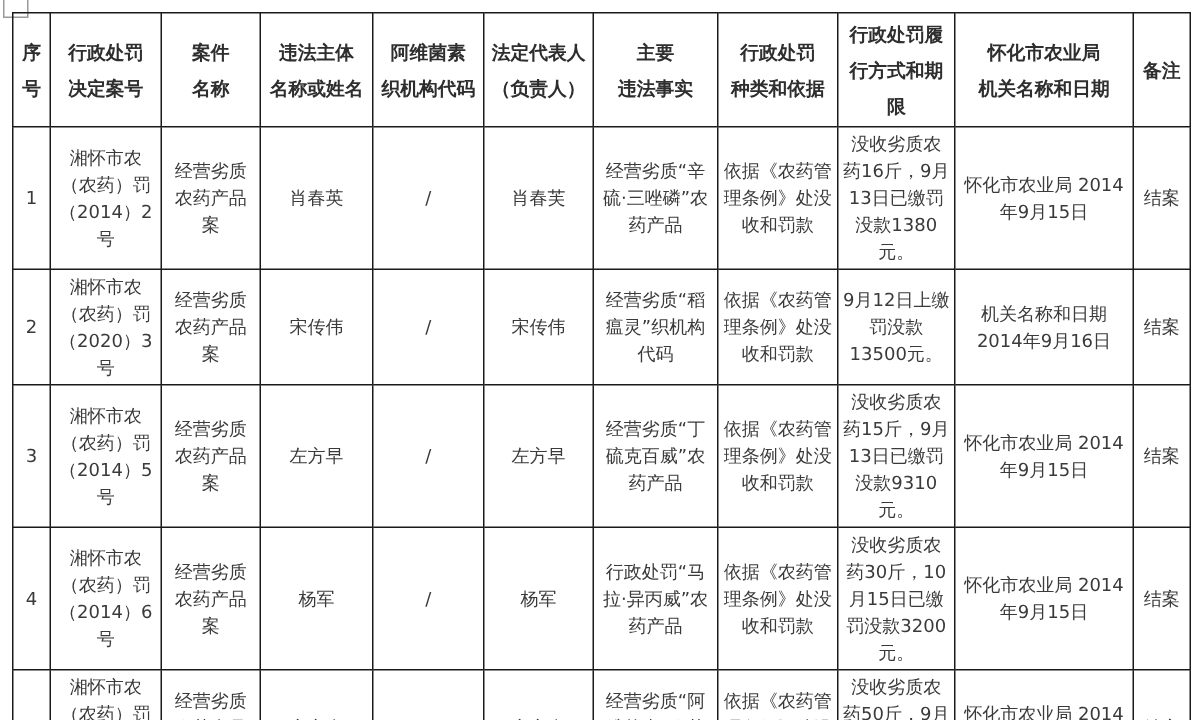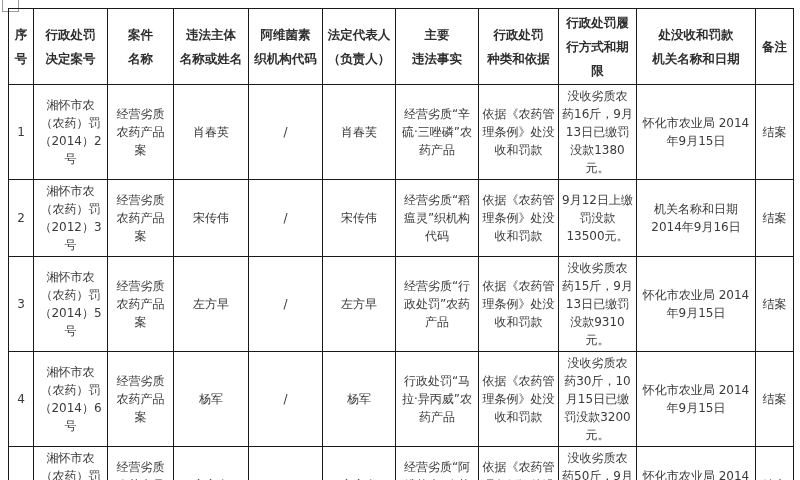--- a/index.html
+++ b/index.html
@@ -94,60 +94,60 @@
 织机构代码</th>
         <th>法定代表人
 （负责人）</th>
         <th>主要
 违法事实</th>
         <th>行政处罚
 种类和依据</th>
         <th>行政处罚履
 行方式和期
 限</th>
-        <th>处没收和罚款
+        <th>怀化市农业局
 机关名称和日期</th>
         <th>备注</th>
       </tr>
     </thead>
     <tbody>
       <tr class="data-row">
         <td>1</td>
         <td>湘怀市农（农药）罚（2014）2号</td>
         <td>经营劣质农药产品案</td>
         <td>肖春英</td>
         <td>/</td>
         <td>肖春芙</td>
         <td>经营劣质“辛硫·三唑磷”农药产品</td>
         <td>依据《农药管理条例》处没收和罚款</td>
         <td>没收劣质农药16斤，9月13日已缴罚没款1380元。</td>
         <td>怀化市农业局 2014年9月15日</td>
         <td>结案</td>
       </tr>
       <tr class="data-row">
         <td>2</td>
-        <td>湘怀市农（农药）罚（2012）3号</td>
+        <td>湘怀市农（农药）罚（2020）3号</td>
         <td>经营劣质农药产品案</td>
         <td>宋传伟</td>
         <td>/</td>
         <td>宋传伟</td>
         <td>经营劣质“稻瘟灵”织机构代码</td>
         <td>依据《农药管理条例》处没收和罚款</td>
         <td>9月12日上缴罚没款13500元。</td>
         <td>机关名称和日期 2014年9月16日</td>
         <td>结案</td>
       </tr>
       <tr class="data-row">
         <td>3</td>
         <td>湘怀市农（农药）罚（2014）5号</td>
         <td>经营劣质农药产品案</td>
         <td>左方早</td>
         <td>/</td>
         <td>左方早</td>
-        <td>经营劣质“行政处罚”农药产品</td>
+        <td>经营劣质“丁硫克百威”农药产品</td>
         <td>依据《农药管理条例》处没收和罚款</td>
         <td>没收劣质农药15斤，9月13日已缴罚没款9310元。</td>
         <td>怀化市农业局 2014年9月15日</td>
         <td>结案</td>
       </tr>
       <tr class="data-row">
         <td>4</td>
         <td>湘怀市农（农药）罚（2014）6号</td>
         <td>经营劣质农药产品案</td>
         <td>杨军</td>

